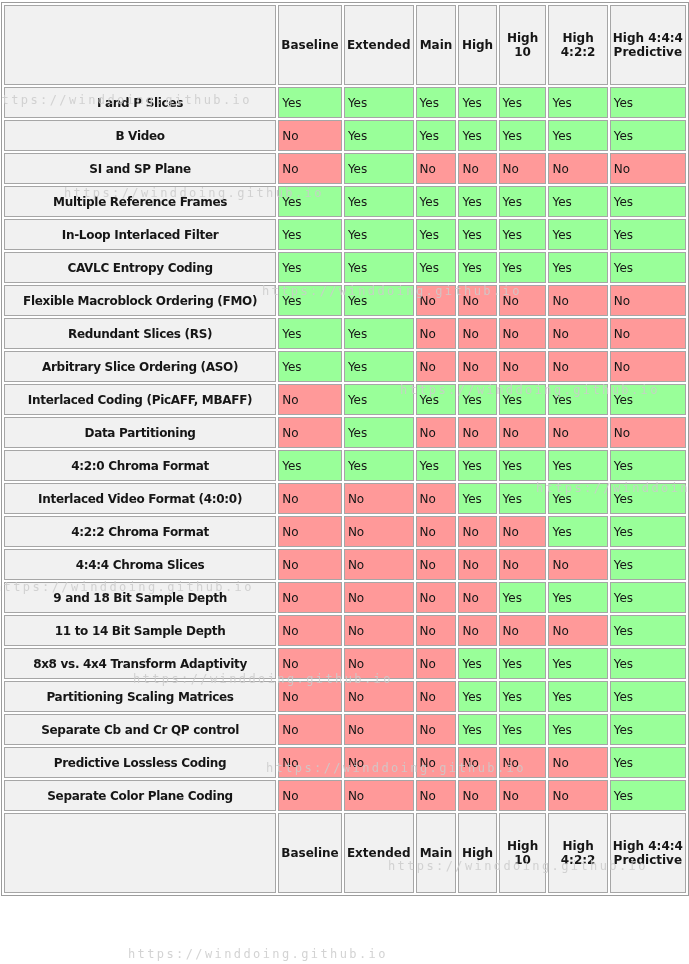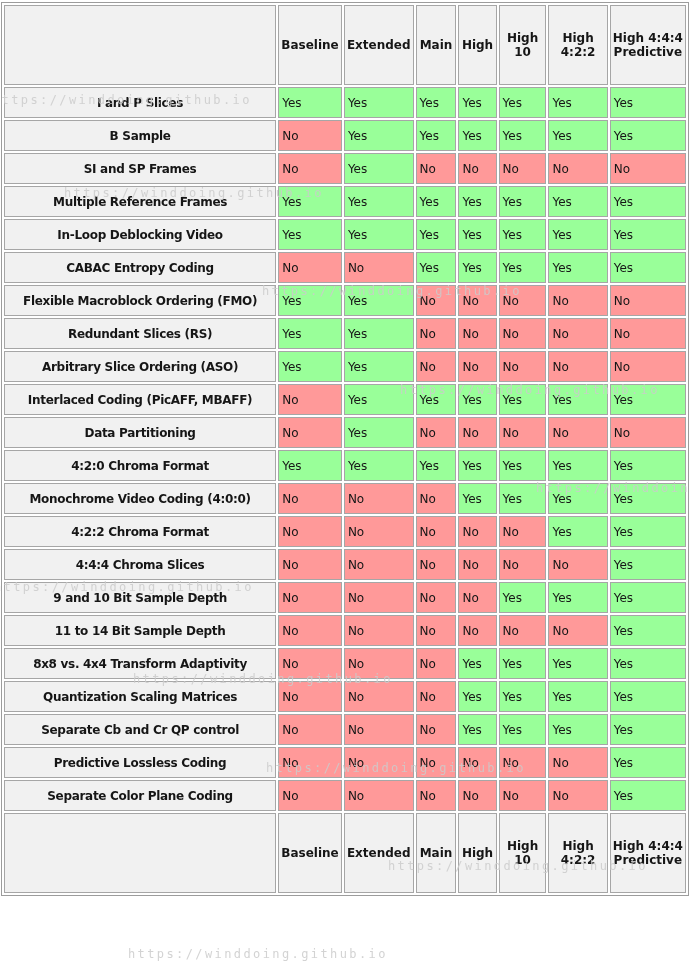--- a/index.html
+++ b/index.html
@@ -130,63 +130,63 @@
           <th class="feat">I and P Slices</th>
           <td class="yes">Yes</td>
           <td class="yes">Yes</td>
           <td class="yes">Yes</td>
           <td class="yes">Yes</td>
           <td class="yes">Yes</td>
           <td class="yes">Yes</td>
           <td class="yes">Yes</td>
         </tr>
         <tr>
-          <th class="feat">B Sample</th>
-          <td class="no">No</td>
-          <td class="yes">Yes</td>
-          <td class="yes">Yes</td>
-          <td class="yes">Yes</td>
-          <td class="yes">Yes</td>
-          <td class="yes">Yes</td>
-          <td class="yes">Yes</td>
-        </tr>
-        <tr>
-          <th class="feat">SI and SP Frames</th>
+          <th class="feat">B Video</th>
+          <td class="no">No</td>
+          <td class="yes">Yes</td>
+          <td class="yes">Yes</td>
+          <td class="yes">Yes</td>
+          <td class="yes">Yes</td>
+          <td class="yes">Yes</td>
+          <td class="yes">Yes</td>
+        </tr>
+        <tr>
+          <th class="feat">SI and SP Plane</th>
           <td class="no">No</td>
           <td class="yes">Yes</td>
           <td class="no">No</td>
           <td class="no">No</td>
           <td class="no">No</td>
           <td class="no">No</td>
           <td class="no">No</td>
         </tr>
         <tr>
           <th class="feat">Multiple Reference Frames</th>
           <td class="yes">Yes</td>
           <td class="yes">Yes</td>
           <td class="yes">Yes</td>
           <td class="yes">Yes</td>
           <td class="yes">Yes</td>
           <td class="yes">Yes</td>
           <td class="yes">Yes</td>
         </tr>
         <tr>
-          <th class="feat">In-Loop Deblocking Video</th>
-          <td class="yes">Yes</td>
-          <td class="yes">Yes</td>
-          <td class="yes">Yes</td>
-          <td class="yes">Yes</td>
-          <td class="yes">Yes</td>
-          <td class="yes">Yes</td>
-          <td class="yes">Yes</td>
-        </tr>
-        <tr>
-          <th class="feat">CABAC Entropy Coding</th>
-          <td class="no">No</td>
-          <td class="no">No</td>
+          <th class="feat">In-Loop Interlaced Filter</th>
+          <td class="yes">Yes</td>
+          <td class="yes">Yes</td>
+          <td class="yes">Yes</td>
+          <td class="yes">Yes</td>
+          <td class="yes">Yes</td>
+          <td class="yes">Yes</td>
+          <td class="yes">Yes</td>
+        </tr>
+        <tr>
+          <th class="feat">CAVLC Entropy Coding</th>
+          <td class="yes">Yes</td>
+          <td class="yes">Yes</td>
           <td class="yes">Yes</td>
           <td class="yes">Yes</td>
           <td class="yes">Yes</td>
           <td class="yes">Yes</td>
           <td class="yes">Yes</td>
         </tr>
         <tr>
           <th class="feat">Flexible Macroblock Ordering (FMO)</th>
           <td class="yes">Yes</td>
           <td class="yes">Yes</td>
@@ -240,21 +240,21 @@
           <th class="feat">4:2:0 Chroma Format</th>
           <td class="yes">Yes</td>
           <td class="yes">Yes</td>
           <td class="yes">Yes</td>
           <td class="yes">Yes</td>
           <td class="yes">Yes</td>
           <td class="yes">Yes</td>
           <td class="yes">Yes</td>
         </tr>
         <tr>
-          <th class="feat">Monochrome Video Coding (4:0:0)</th>
+          <th class="feat">Interlaced Video Format (4:0:0)</th>
           <td class="no">No</td>
           <td class="no">No</td>
           <td class="no">No</td>
           <td class="yes">Yes</td>
           <td class="yes">Yes</td>
           <td class="yes">Yes</td>
           <td class="yes">Yes</td>
         </tr>
         <tr>
           <th class="feat">4:2:2 Chroma Format</th>
@@ -270,21 +270,21 @@
           <th class="feat">4:4:4 Chroma Slices</th>
           <td class="no">No</td>
           <td class="no">No</td>
           <td class="no">No</td>
           <td class="no">No</td>
           <td class="no">No</td>
           <td class="no">No</td>
           <td class="yes">Yes</td>
         </tr>
         <tr>
-          <th class="feat">9 and 10 Bit Sample Depth</th>
+          <th class="feat">9 and 18 Bit Sample Depth</th>
           <td class="no">No</td>
           <td class="no">No</td>
           <td class="no">No</td>
           <td class="no">No</td>
           <td class="yes">Yes</td>
           <td class="yes">Yes</td>
           <td class="yes">Yes</td>
         </tr>
         <tr>
           <th class="feat">11 to 14 Bit Sample Depth</th>
@@ -300,21 +300,21 @@
           <th class="feat">8x8 vs. 4x4 Transform Adaptivity</th>
           <td class="no">No</td>
           <td class="no">No</td>
           <td class="no">No</td>
           <td class="yes">Yes</td>
           <td class="yes">Yes</td>
           <td class="yes">Yes</td>
           <td class="yes">Yes</td>
         </tr>
         <tr>
-          <th class="feat">Quantization Scaling Matrices</th>
+          <th class="feat">Partitioning Scaling Matrices</th>
           <td class="no">No</td>
           <td class="no">No</td>
           <td class="no">No</td>
           <td class="yes">Yes</td>
           <td class="yes">Yes</td>
           <td class="yes">Yes</td>
           <td class="yes">Yes</td>
         </tr>
         <tr>
           <th class="feat">Separate Cb and Cr QP control</th>

